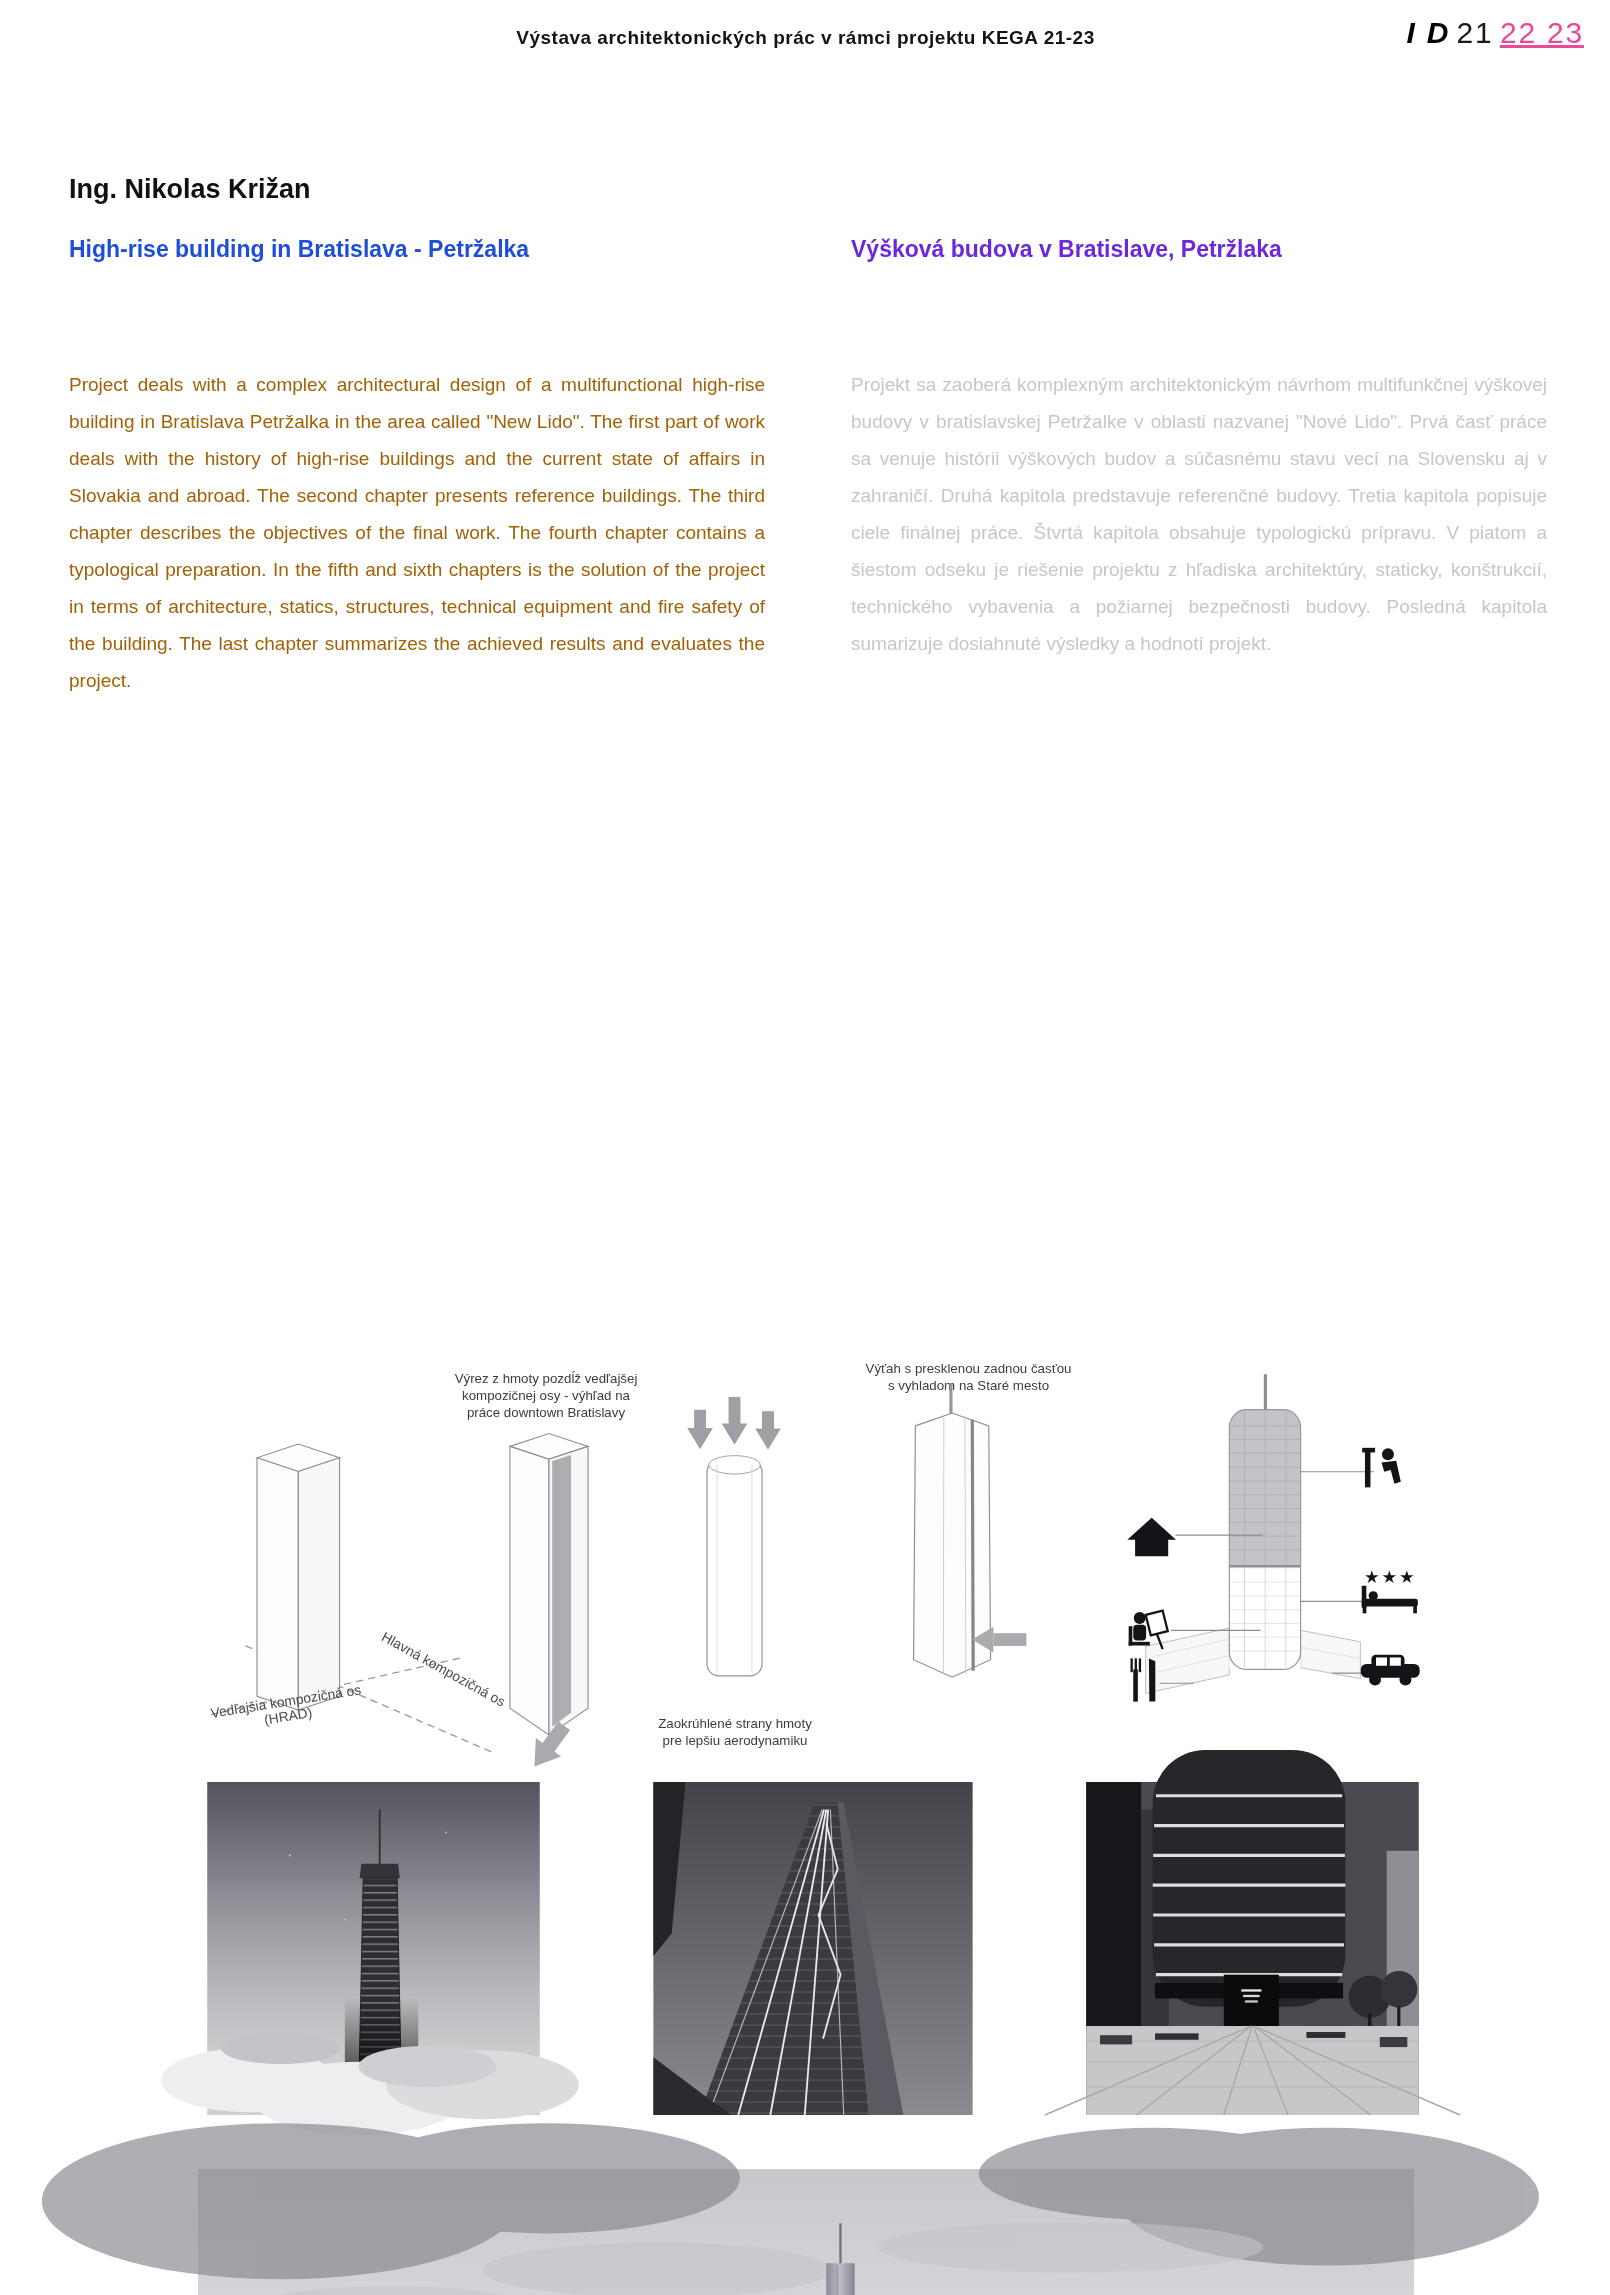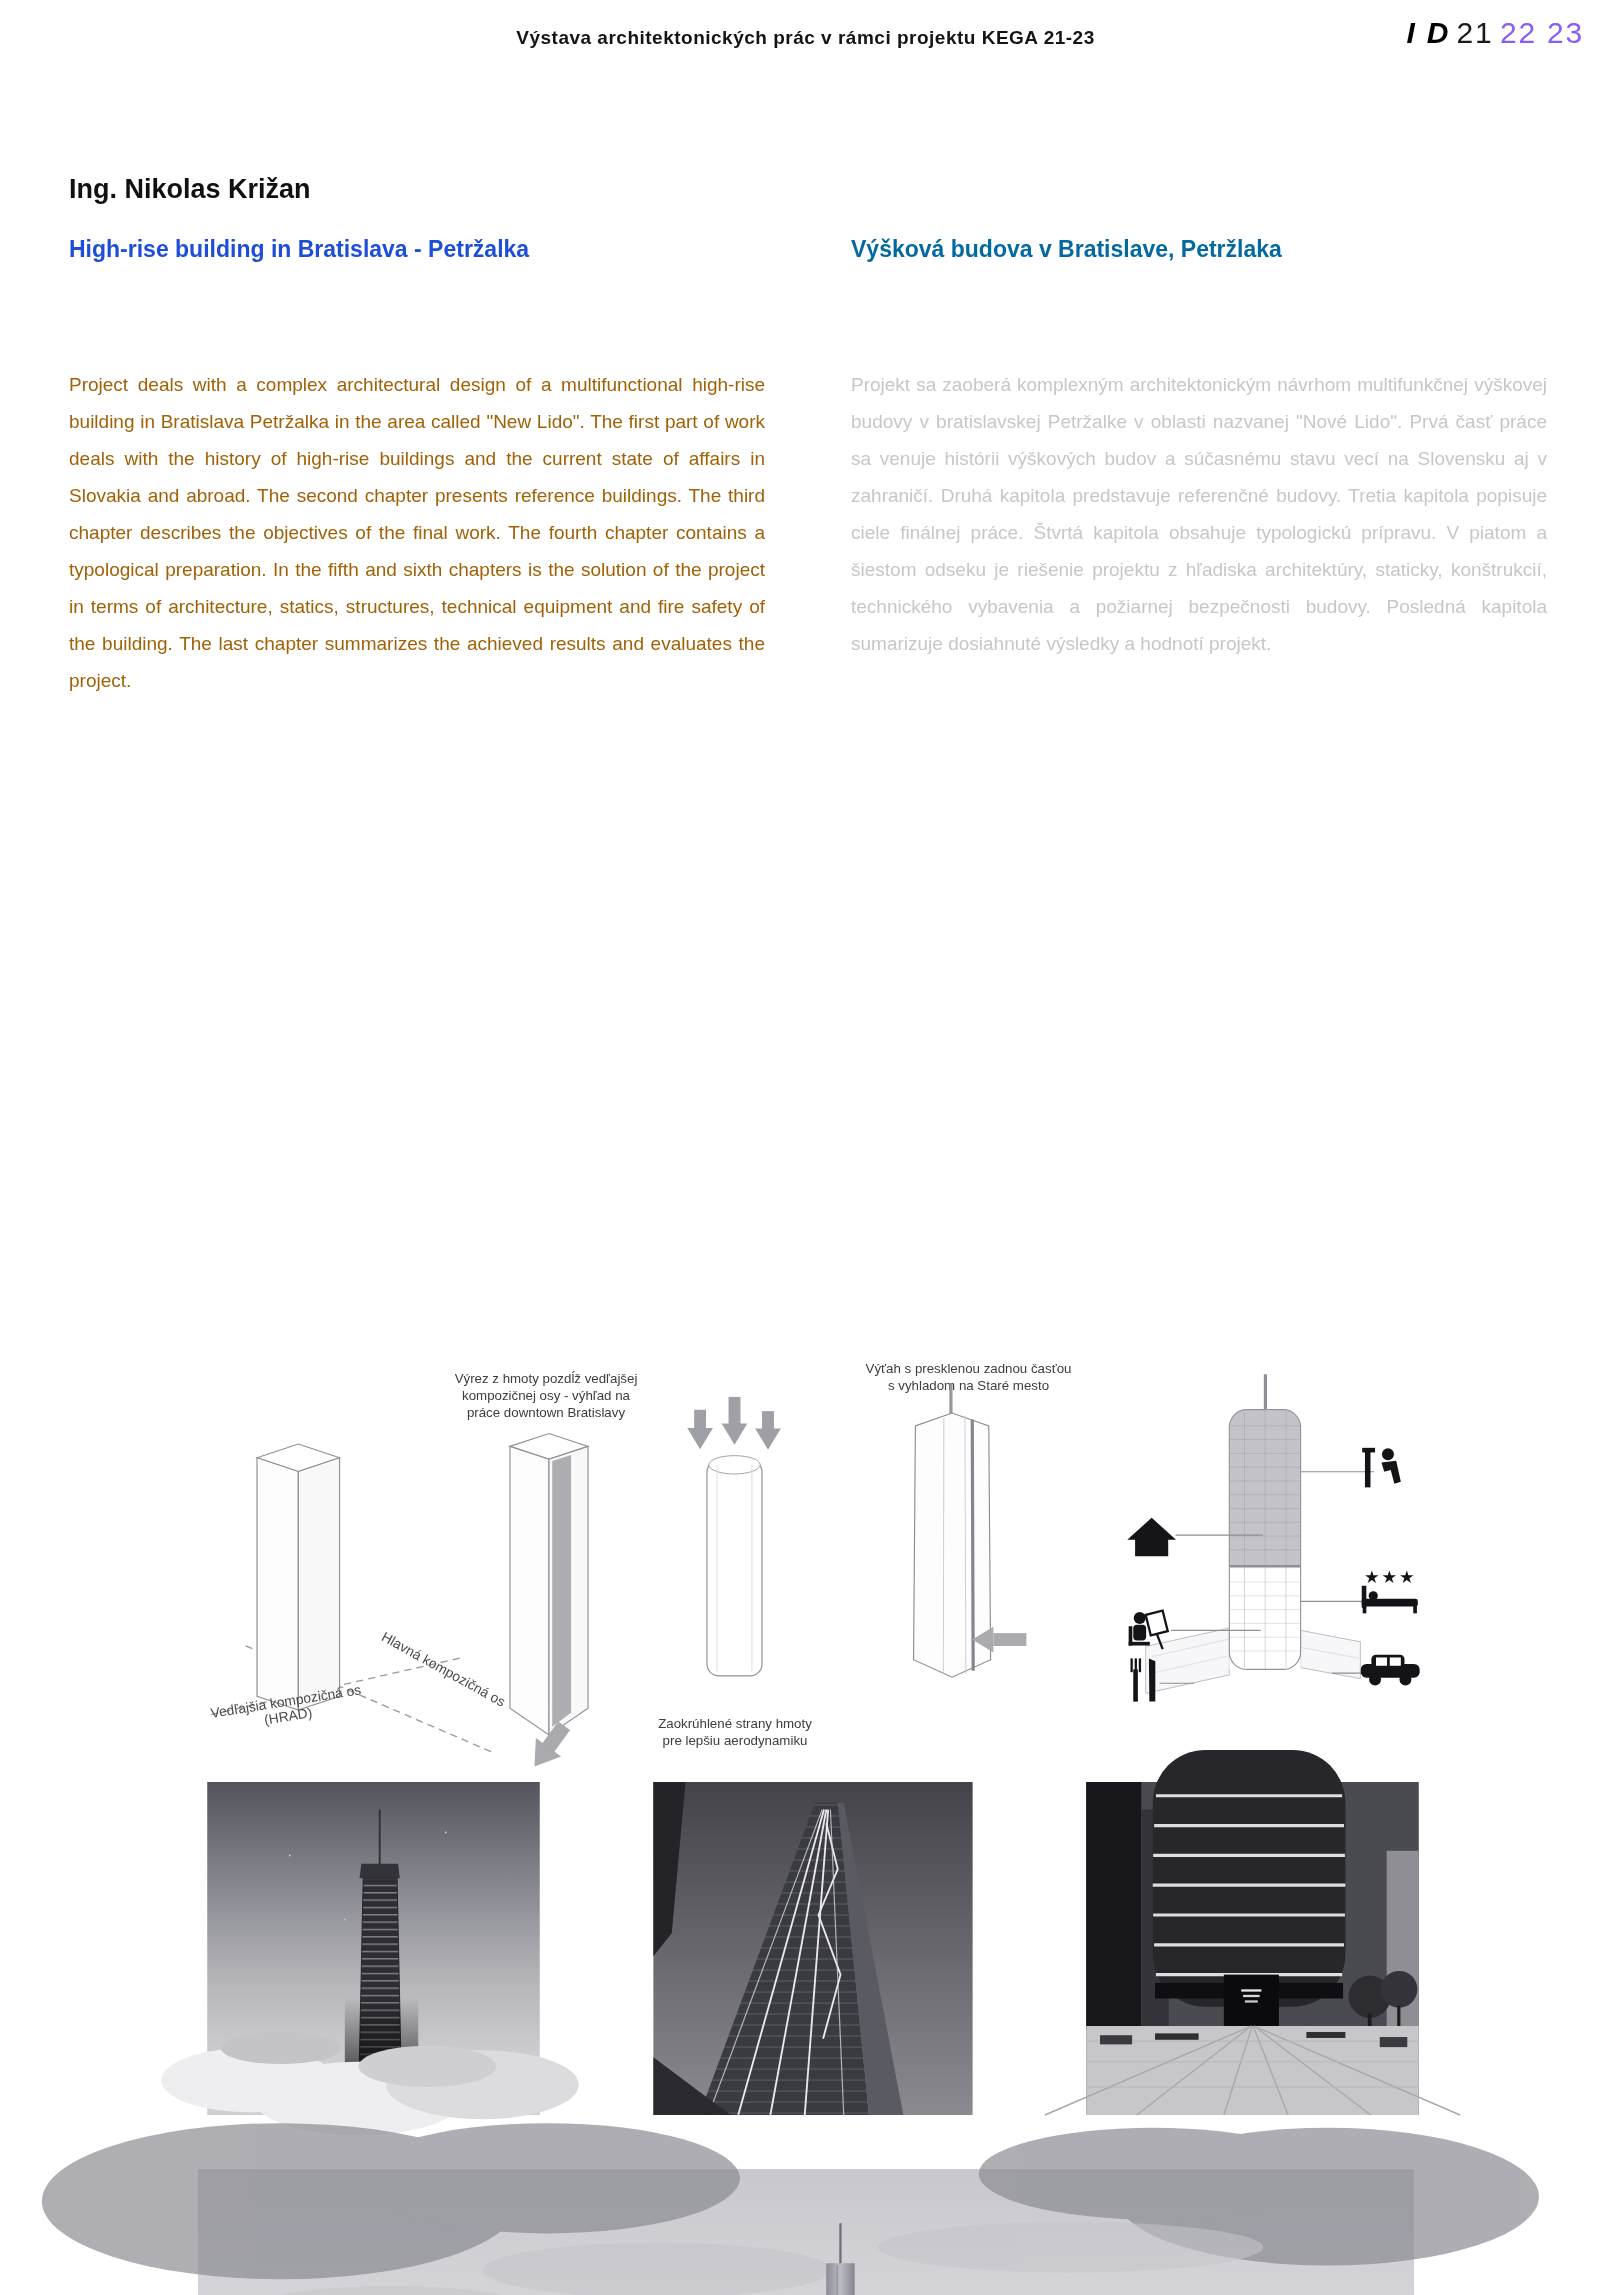--- a/index.html
+++ b/index.html
@@ -7,26 +7,26 @@
   body { width:1611px; height:2711px; position:relative; overflow:hidden;
          font-family:"Liberation Sans", sans-serif; color:#1c1c1c; }
   .abs { position:absolute; }
 
   
   .ex-title { top:27px; left:0; width:1611px; text-align:center;
               font-size:19px; font-weight:600; letter-spacing:0.5px; color:#141414; }
   .id-block { top:15.6px; right:27px; font-size:30px; letter-spacing:1.8px; white-space:nowrap; }
   .id-bold   { font-weight:800; color:#000000;font-style:italic; }
   .id-cur    { font-weight:500; color:#1a1a1a; margin-left:6.4px;margin-top:44px; }
-  .id-next   { font-weight:500; color:#8b5cf6; margin-left:6.4px; }
+  .id-next   { font-weight:500; color:#ec4899; margin-left:6.4px;text-decoration:underline; }
 
   
   .author   { top:174px; left:69px; font-size:27px; font-weight:700; color:#111; }
   .title-en { top:236px; left:69px; font-size:23px; font-weight:600; color:#1d4ed8; }
-  .title-sk { top:236px; left:851px; font-size:23px; font-weight:600; color:#0369a1; }
+  .title-sk { top:236px; left:851px; font-size:23px; font-weight:600; color:#6d28d9; }
 
   
   .abstract { top:366px; width:696px; font-size:19px; line-height:37px;
               text-align:justify; }
   .abstract.en { left:69px;  color:#a16207; }
   .abstract.sk { left:851px; color:#c7c7c7; }
 
   
   .note { text-align:center; font-size:13.3px; line-height:17px; color:#3d3d3d; }
   .axis-label { font-size:13.8px; color:#4a4a4a; text-align:center; white-space:pre-line; }

